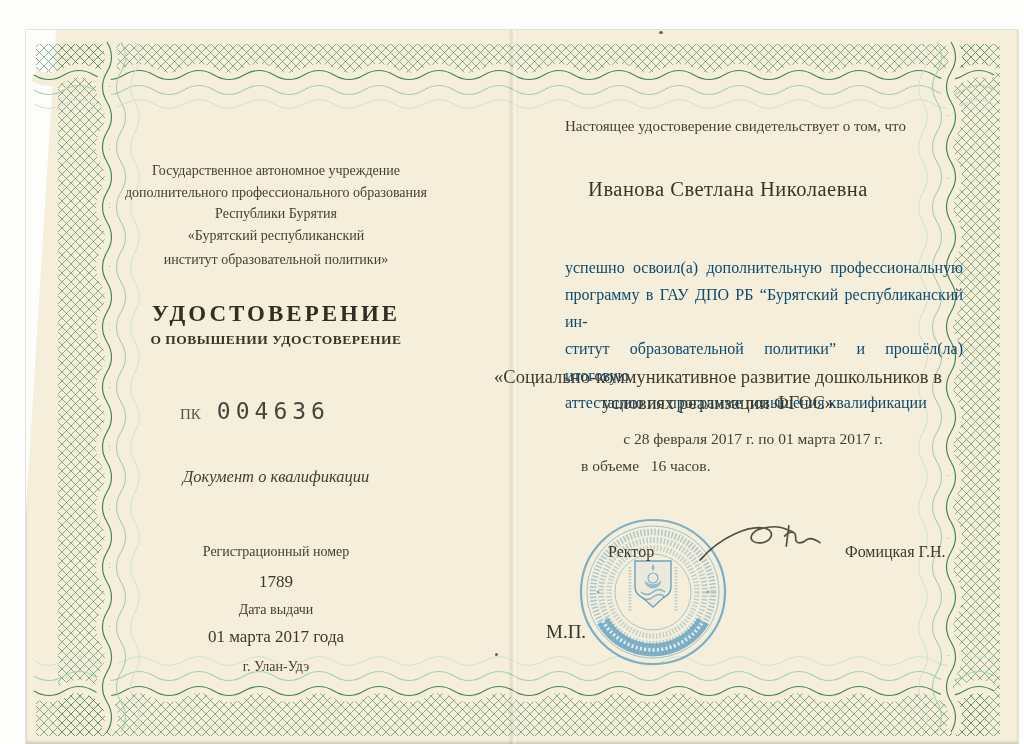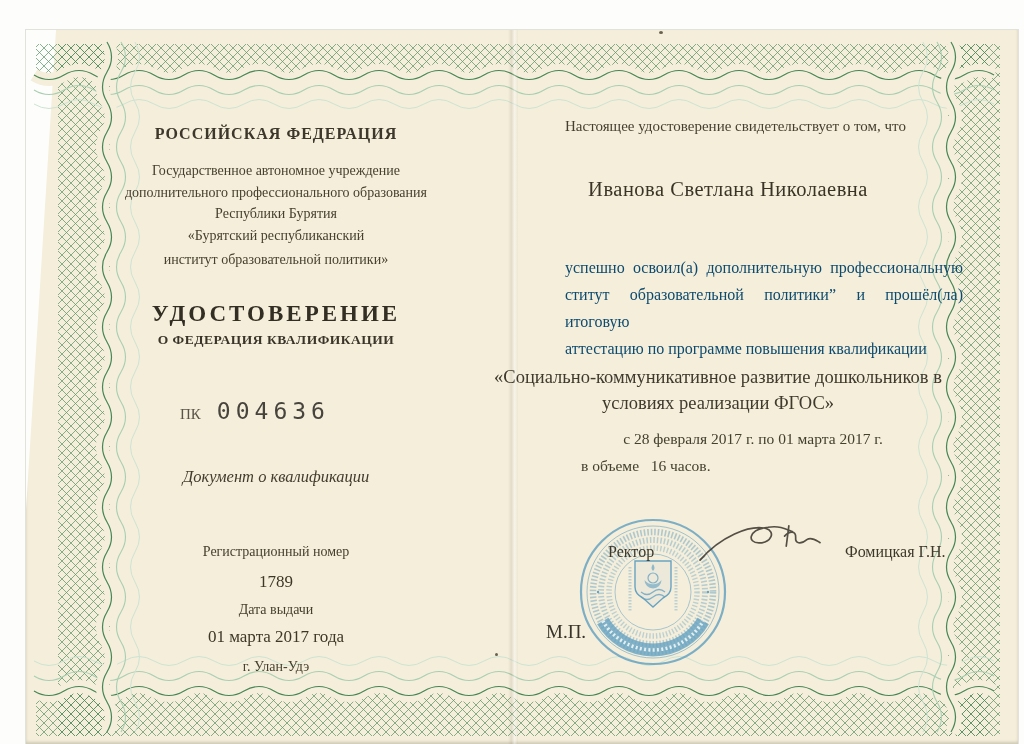--- a/index.html
+++ b/index.html
@@ -81,46 +81,46 @@
       <use href="#vwave" transform="translate(109,12)" stroke="#cde4d3" stroke-width="1"></use>
       <use href="#vwave" transform="translate(925,12)" stroke="#f4eedb" stroke-width="13"></use>
       <use href="#vwave" transform="translate(925,12)" stroke="#478755" stroke-width="1.2"></use>
       <use href="#vwave" transform="translate(911,12)" stroke="#a9cfb2" stroke-width="1.1"></use>
       <use href="#vwave" transform="translate(897,12)" stroke="#cde4d3" stroke-width="1"></use>
     </svg>
 
     <div class="fold"></div>
 
     <div class="col col-left">
-      <div class="abs ctr country">РОССИЙСКАЯ ФЕДЕРАЦИЯ</div>
       <div class="abs ctr inst">
         <div>Государственное автономное учреждение</div>
         <div>дополнительного профессионального образования</div>
         <div>Республики Бурятия</div>
         <div>«Бурятский республиканский</div>
         <div>институт образовательной политики»</div>
       </div>
       <div class="abs ctr doctype">УДОСТОВЕРЕНИЕ</div>
-      <div class="abs ctr docsub">О ФЕДЕРАЦИЯ КВАЛИФИКАЦИИ</div>
+      <div class="abs ctr docsub">О ПОВЫШЕНИИ УДОСТОВЕРЕНИЕ</div>
       <div class="abs series">
         <span class="series-label">ПК</span><span class="series-num">004636</span>
       </div>
       <div class="abs ctr qualnote">Документ о квалификации</div>
       <div class="abs ctr reglabel">Регистрационный номер</div>
       <div class="abs ctr regnum">1789</div>
       <div class="abs ctr datelabel">Дата выдачи</div>
       <div class="abs ctr dateval">01 марта 2017 года</div>
       <div class="abs ctr city">г. Улан-Удэ</div>
     </div>
 
     <div class="col col-right">
       <div class="abs statement">Настоящее удостоверение свидетельствует о том, что</div>
       <div class="abs holder">Иванова Светлана Николаевна</div>
       <div class="abs bodytext">
         <div class="jl">успешно освоил(а) дополнительную профессиональную</div>
+        <div class="jl">программу в ГАУ ДПО РБ “Бурятский республиканский ин-</div>
         <div class="jl">ститут образовательной политики” и прошёл(ла) итоговую</div>
         <div>аттестацию по программе повышения квалификации</div>
       </div>
       <div class="abs progtitle">
         <div>«Социально-коммуникативное развитие дошкольников в</div>
         <div>условиях реализации ФГОС»</div>
       </div>
       <div class="abs ctr period">с 28 февраля 2017 г. по 01 марта 2017 г.</div>
       <div class="abs volume">в объеме   16 часов.</div>
 

